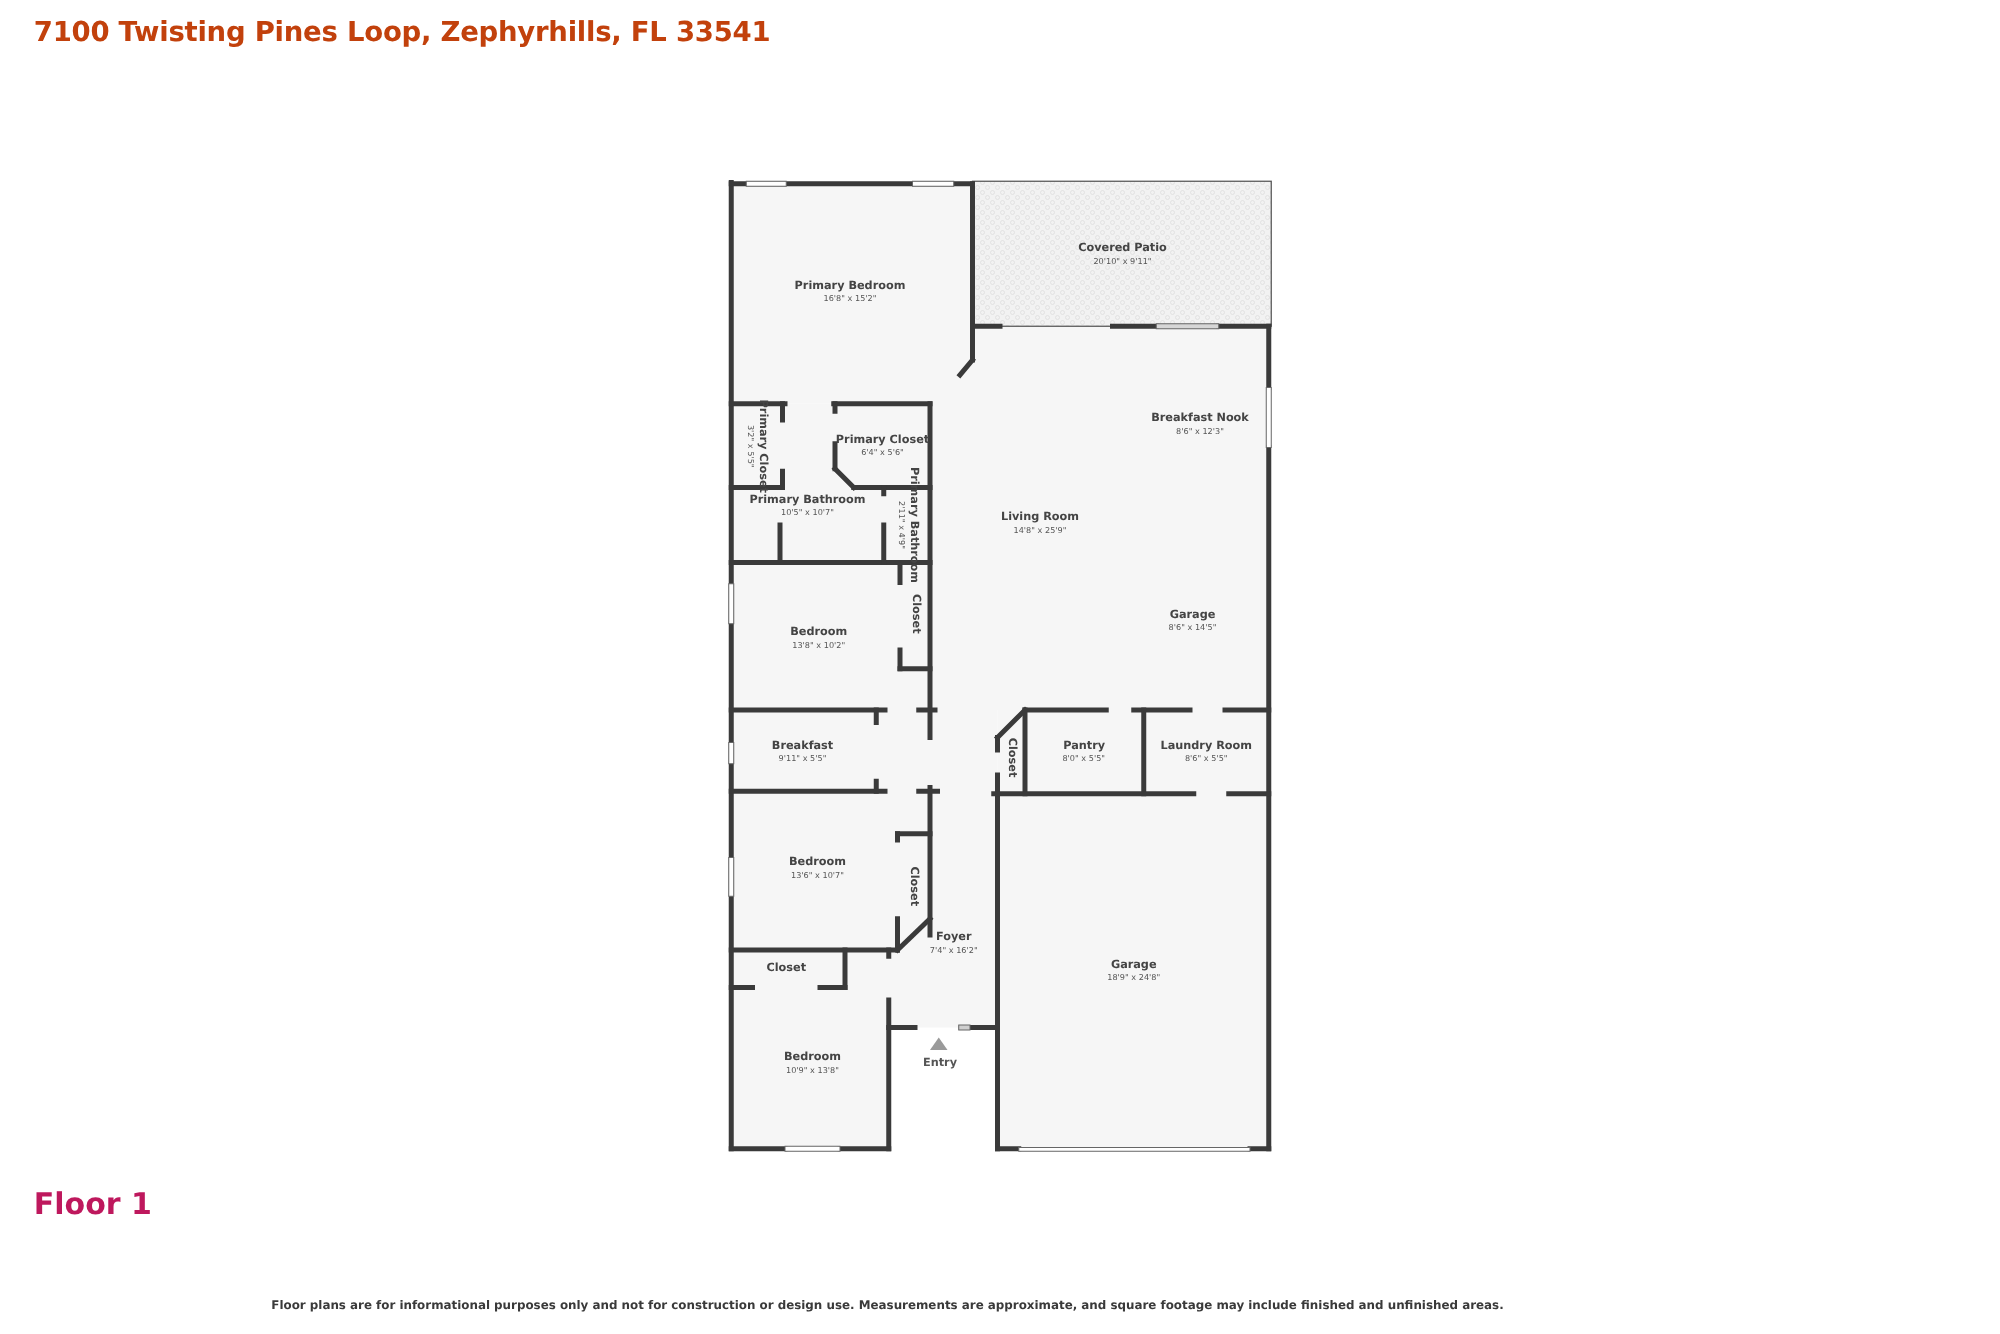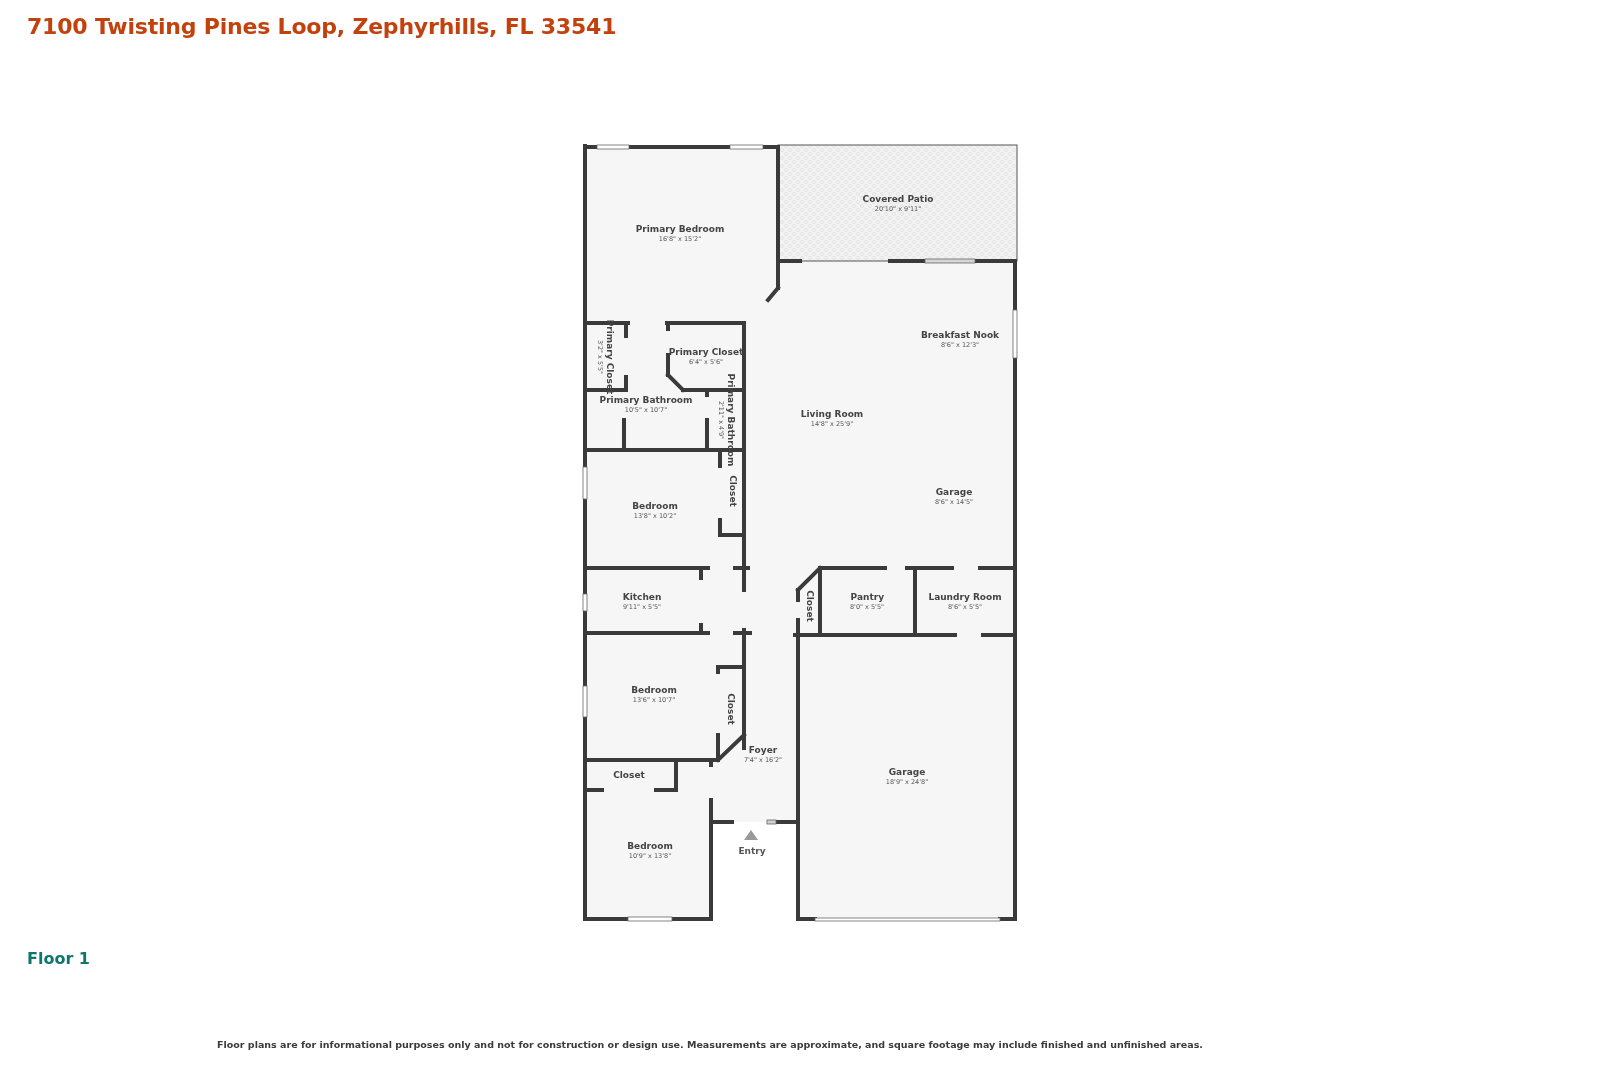--- a/index.html
+++ b/index.html
@@ -1,18 +1,18 @@
 <!DOCTYPE html>
 <html><head>
 <meta charset="utf-8">
 <style>
   html, body { margin: 0; padding: 0; background: #ffffff; }
   body { width: 1600px; height: 1067px; position: relative; overflow: hidden; font-family: "DejaVu Sans", sans-serif; color: #3d3d3d; }
   .address { position: absolute; left: 27px; top: 14px; font-size: 22px; font-weight: bold; color: #c2410c; letter-spacing: -0.2px; }
-  .floor-label { position: absolute; left: 27px; top: 949px; font-size: 16px; font-weight: bold; color: #0f766e; }
+  .floor-label { position: absolute; left: 27px; top: 949px; font-size: 24px; font-weight: bold; color: #be185d; }
   .disclaimer { position: absolute; left: 0; width: 1420px; top: 1039px; text-align: center; font-size: 9.5px; font-weight: bold; color: #3a3a3a; }
   .plan { position: absolute; left: 0; top: 0; width: 1600px; height: 1067px; }
   .room-label { position: absolute; text-align: center; transform: translate(-50%, -50%); white-space: nowrap; pointer-events: none; }
   .room-name { font-size: 9px; font-weight: bold; color: #444; line-height: 11px; }
   .room-dim { font-size: 6.5px; color: #555; line-height: 9px; }
   .vert { transform: translate(-50%, -50%) rotate(90deg); }
   .entry-label { font-size: 9px; font-weight: bold; color: #555; }
 </style>
 </head>
 <body>
@@ -178,21 +178,21 @@
   <div class="room-dim">8'6" x 14'5"</div>
 </div>
 <div class="room-label" style="left:655px; top:511px;">
   <div class="room-name">Bedroom</div>
   <div class="room-dim">13'8" x 10'2"</div>
 </div>
 <div class="room-label vert" style="left:732px; top:491px;">
   <div class="room-name">Closet</div>
 </div>
 <div class="room-label" style="left:642px; top:602px;">
-  <div class="room-name">Kitchen</div>
+  <div class="room-name">Breakfast</div>
   <div class="room-dim">9'11" x 5'5"</div>
 </div>
 <div class="room-label vert" style="left:809px; top:606px;">
   <div class="room-name">Closet</div>
 </div>
 <div class="room-label" style="left:867px; top:602px;text-align:right;">
   <div class="room-name">Pantry</div>
   <div class="room-dim">8'0" x 5'5"</div>
 </div>
 <div class="room-label" style="left:965px; top:602px;">

